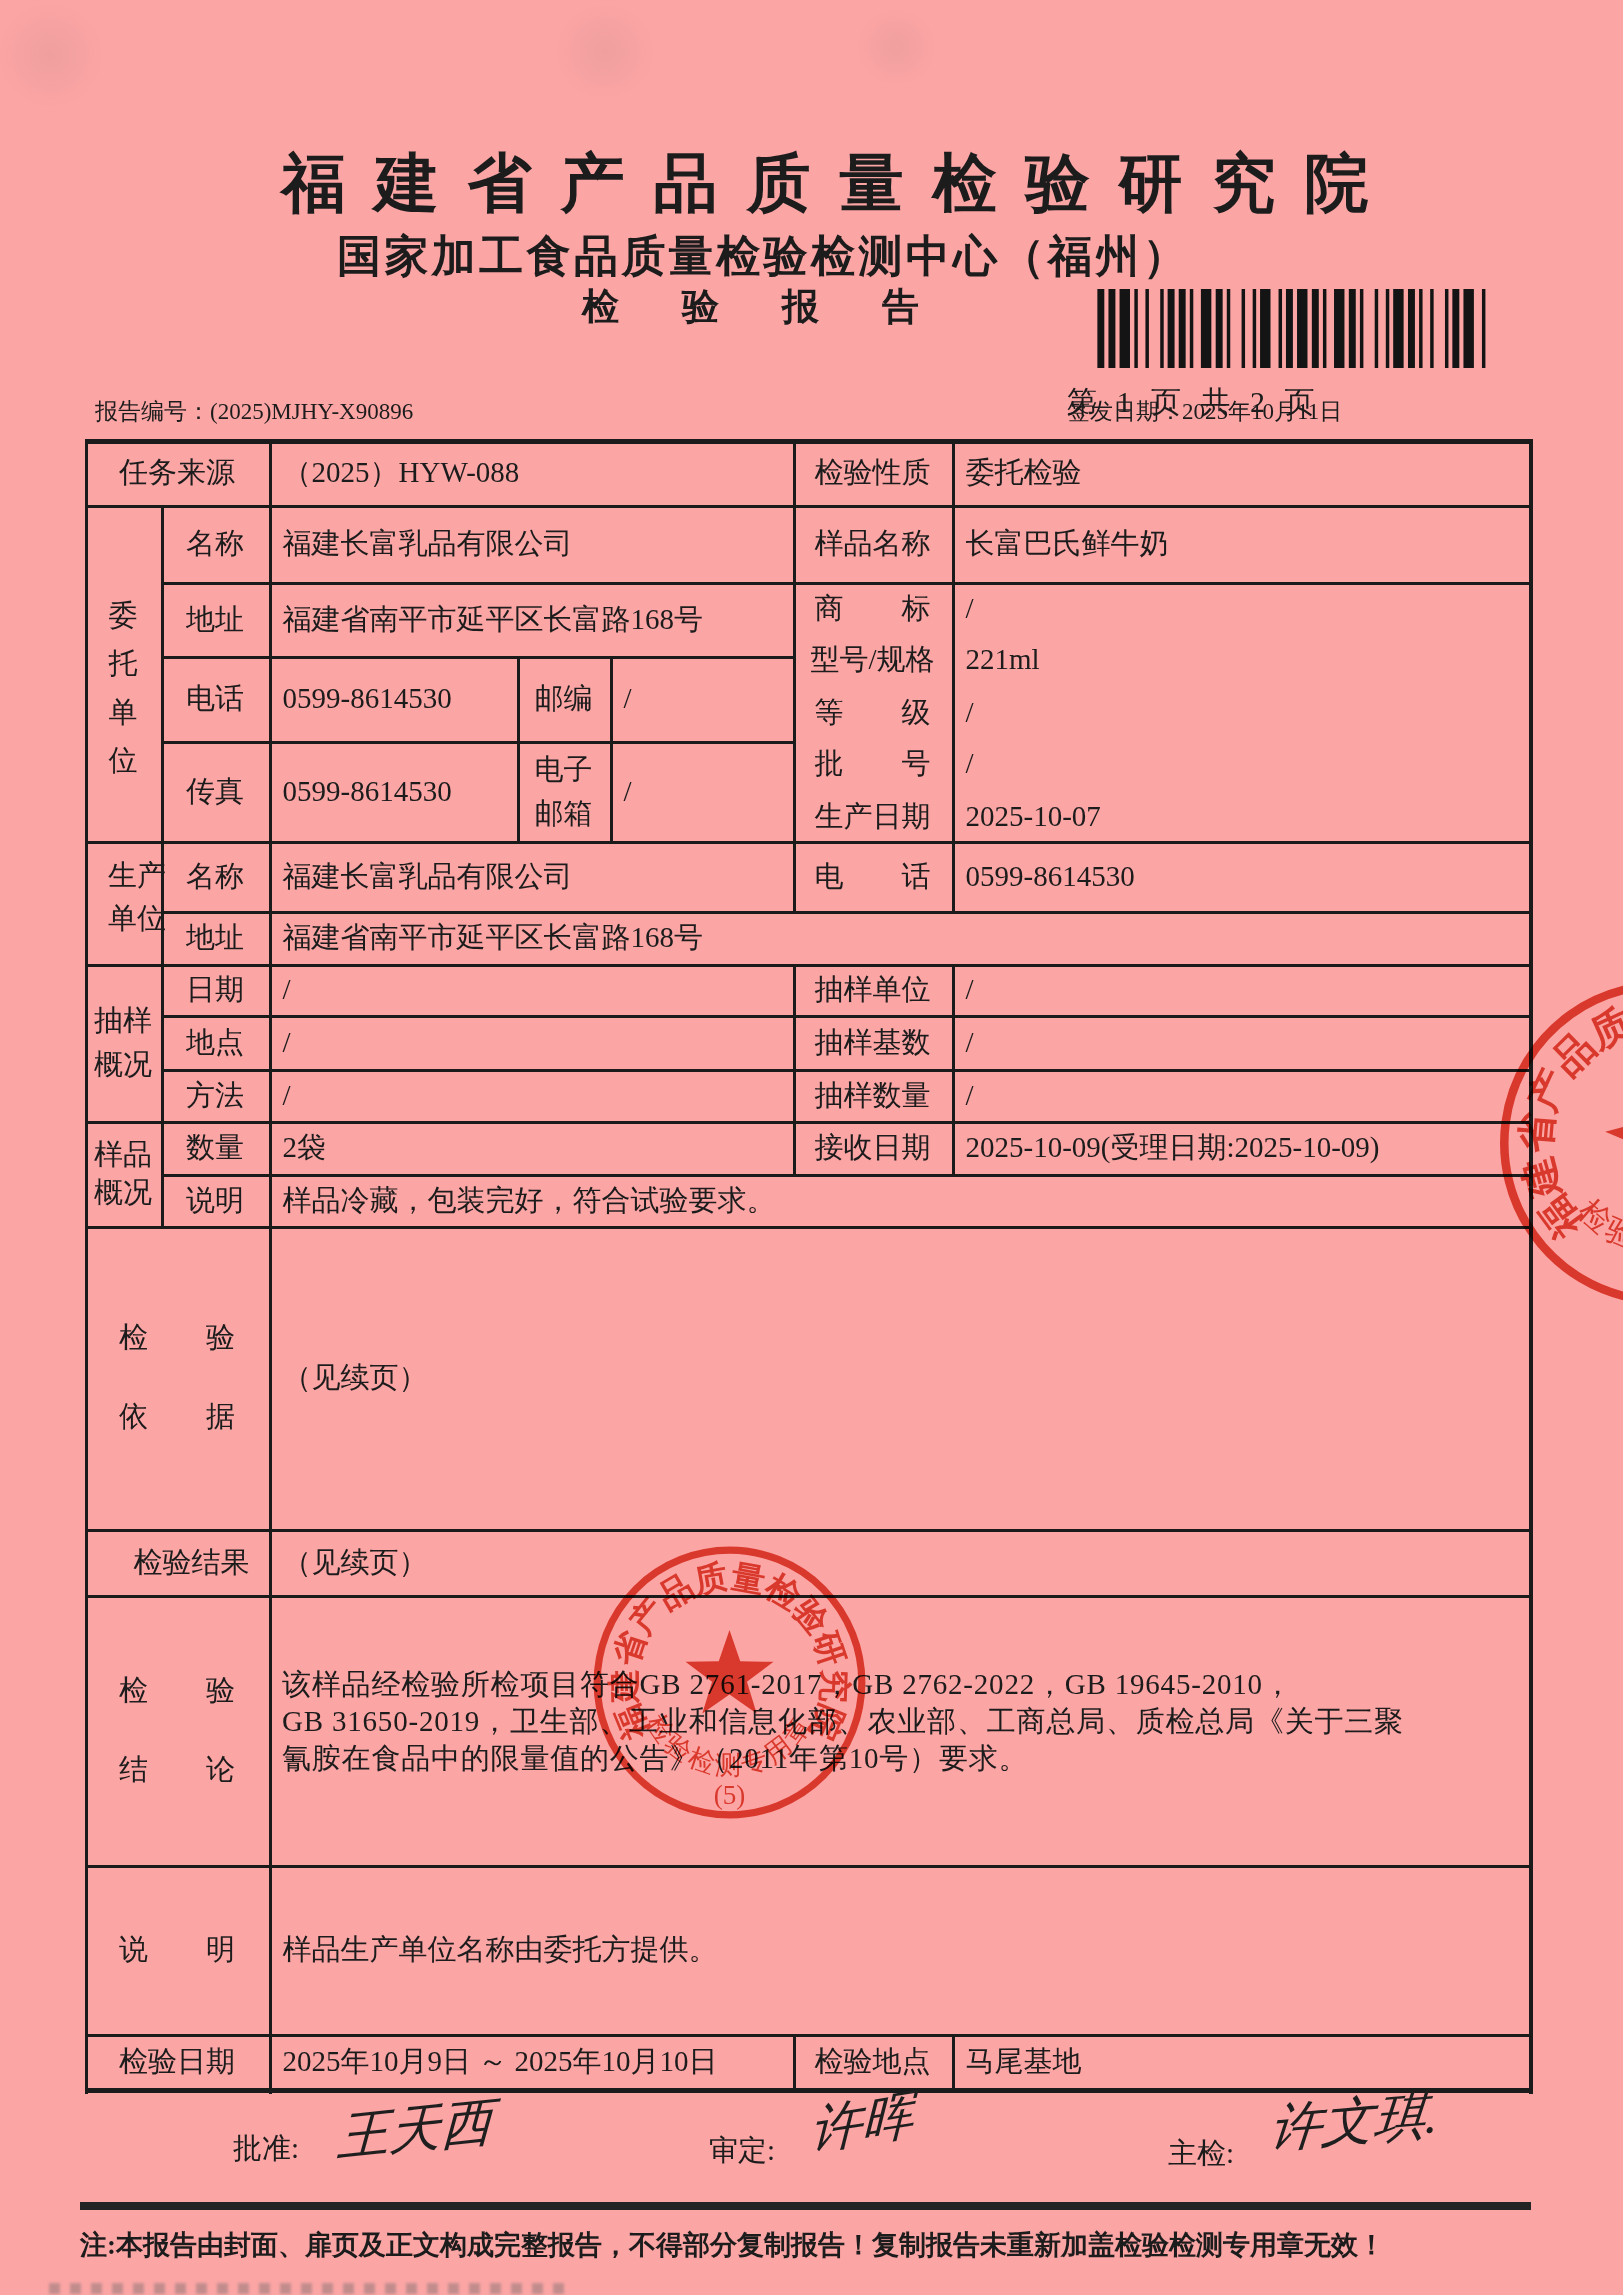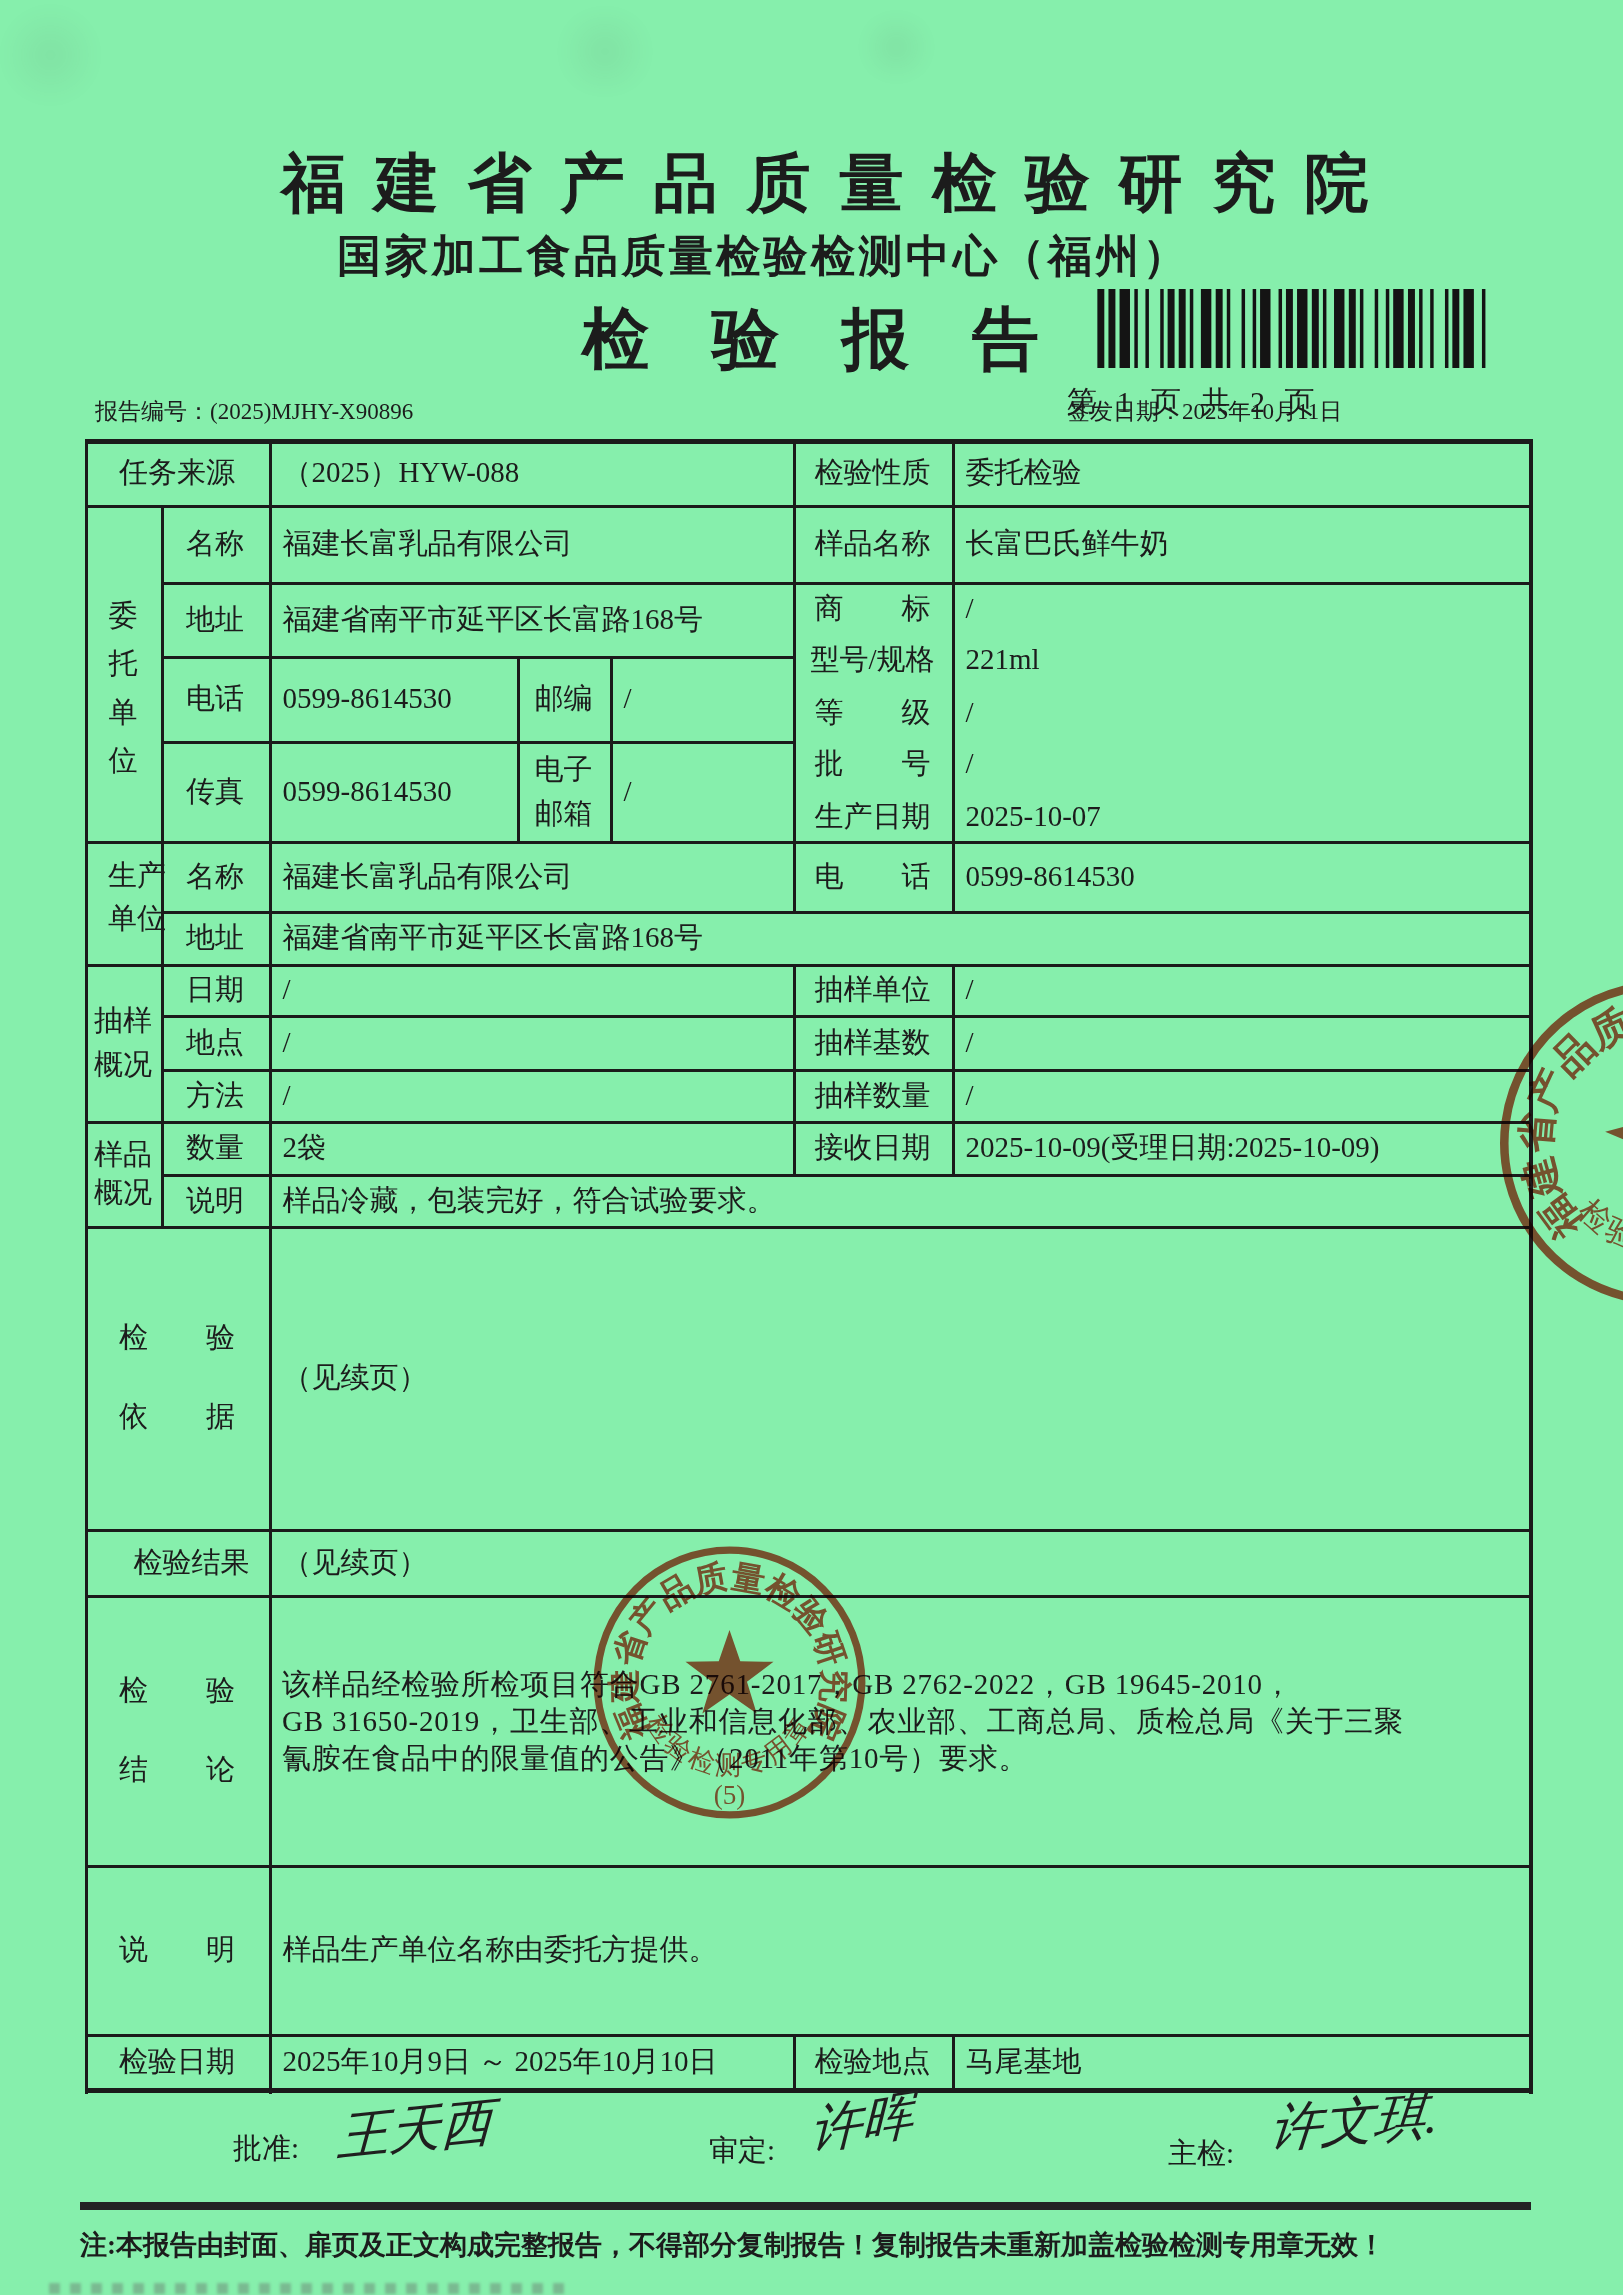--- a/index.html
+++ b/index.html
@@ -1,33 +1,33 @@
 <!DOCTYPE html>
 <html style="font-size:13.5px"><head>
 <meta charset="utf-8">
 <style>
   html,body{margin:0;padding:0;background:#9a9a9a;}
-  .page{position:relative;width:1623px;height:2295px;margin:0 auto;background:#86efac;overflow:hidden;
+  .page{position:relative;width:1623px;height:2295px;margin:0 auto;background:#fca5a5;overflow:hidden;
         font-family:"Liberation Serif","DejaVu Serif",serif;color:#1c1c1c;}
   .abs{position:absolute;}
   
   .gl{position:absolute;background:#1b1b1b;}
   
   .cell{position:absolute;display:flex;align-items:center;font-size:29px;line-height:1.18;white-space:nowrap;}
   .lab{justify-content:center;text-align:center;}
   .val{padding-left:13.5px;}
   
   .vlab{justify-content:center;}
   .vtext{writing-mode:vertical-rl;text-orientation:upright;letter-spacing:49px;line-height:1;}
   .sq{width:63px;text-align:center;white-space:normal;line-height:1.5;}
   .two{position:absolute;display:flex;flex-direction:column;justify-content:center;align-items:center;gap:39px;font-size:29px;}
   
   .h-org{position:absolute;left:0;top:140px;width:1679px;text-align:center;font-size:64px;font-weight:700;letter-spacing:29px;white-space:nowrap;}
   .h-center{position:absolute;left:337px;top:227px;font-size:44px;font-weight:700;letter-spacing:3.4px;white-space:nowrap;}
-  .h-report{position:absolute;left:582px;top:294px;font-size:67px;font-weight:700;letter-spacing:63px;white-space:nowrap;}
+  .h-report{position:absolute;left:582px;top:282px;font-size:37px;font-weight:700;letter-spacing:63px;white-space:nowrap;}
   .pageinfo{position:absolute;left:1067px;top:382px;font-size:30px;letter-spacing:6px;}
   .metaline{position:absolute;top:396px;font-size:23px;white-space:nowrap;}
   
   .concl{position:absolute;left:282px;top:1666px;width:1234px;font-size:29px;line-height:37px;letter-spacing:0.8px;}
   
   .sig-label{position:absolute;font-size:29px;}
   .sig-name{position:absolute;font-size:52px;font-style:italic;color:#1f1f1f;white-space:nowrap;
             font-family:"Liberation Serif","DejaVu Serif",cursive,serif;}
   
   .footnote{position:absolute;left:80px;top:2227px;font-size:27px;font-weight:700;white-space:nowrap;}

